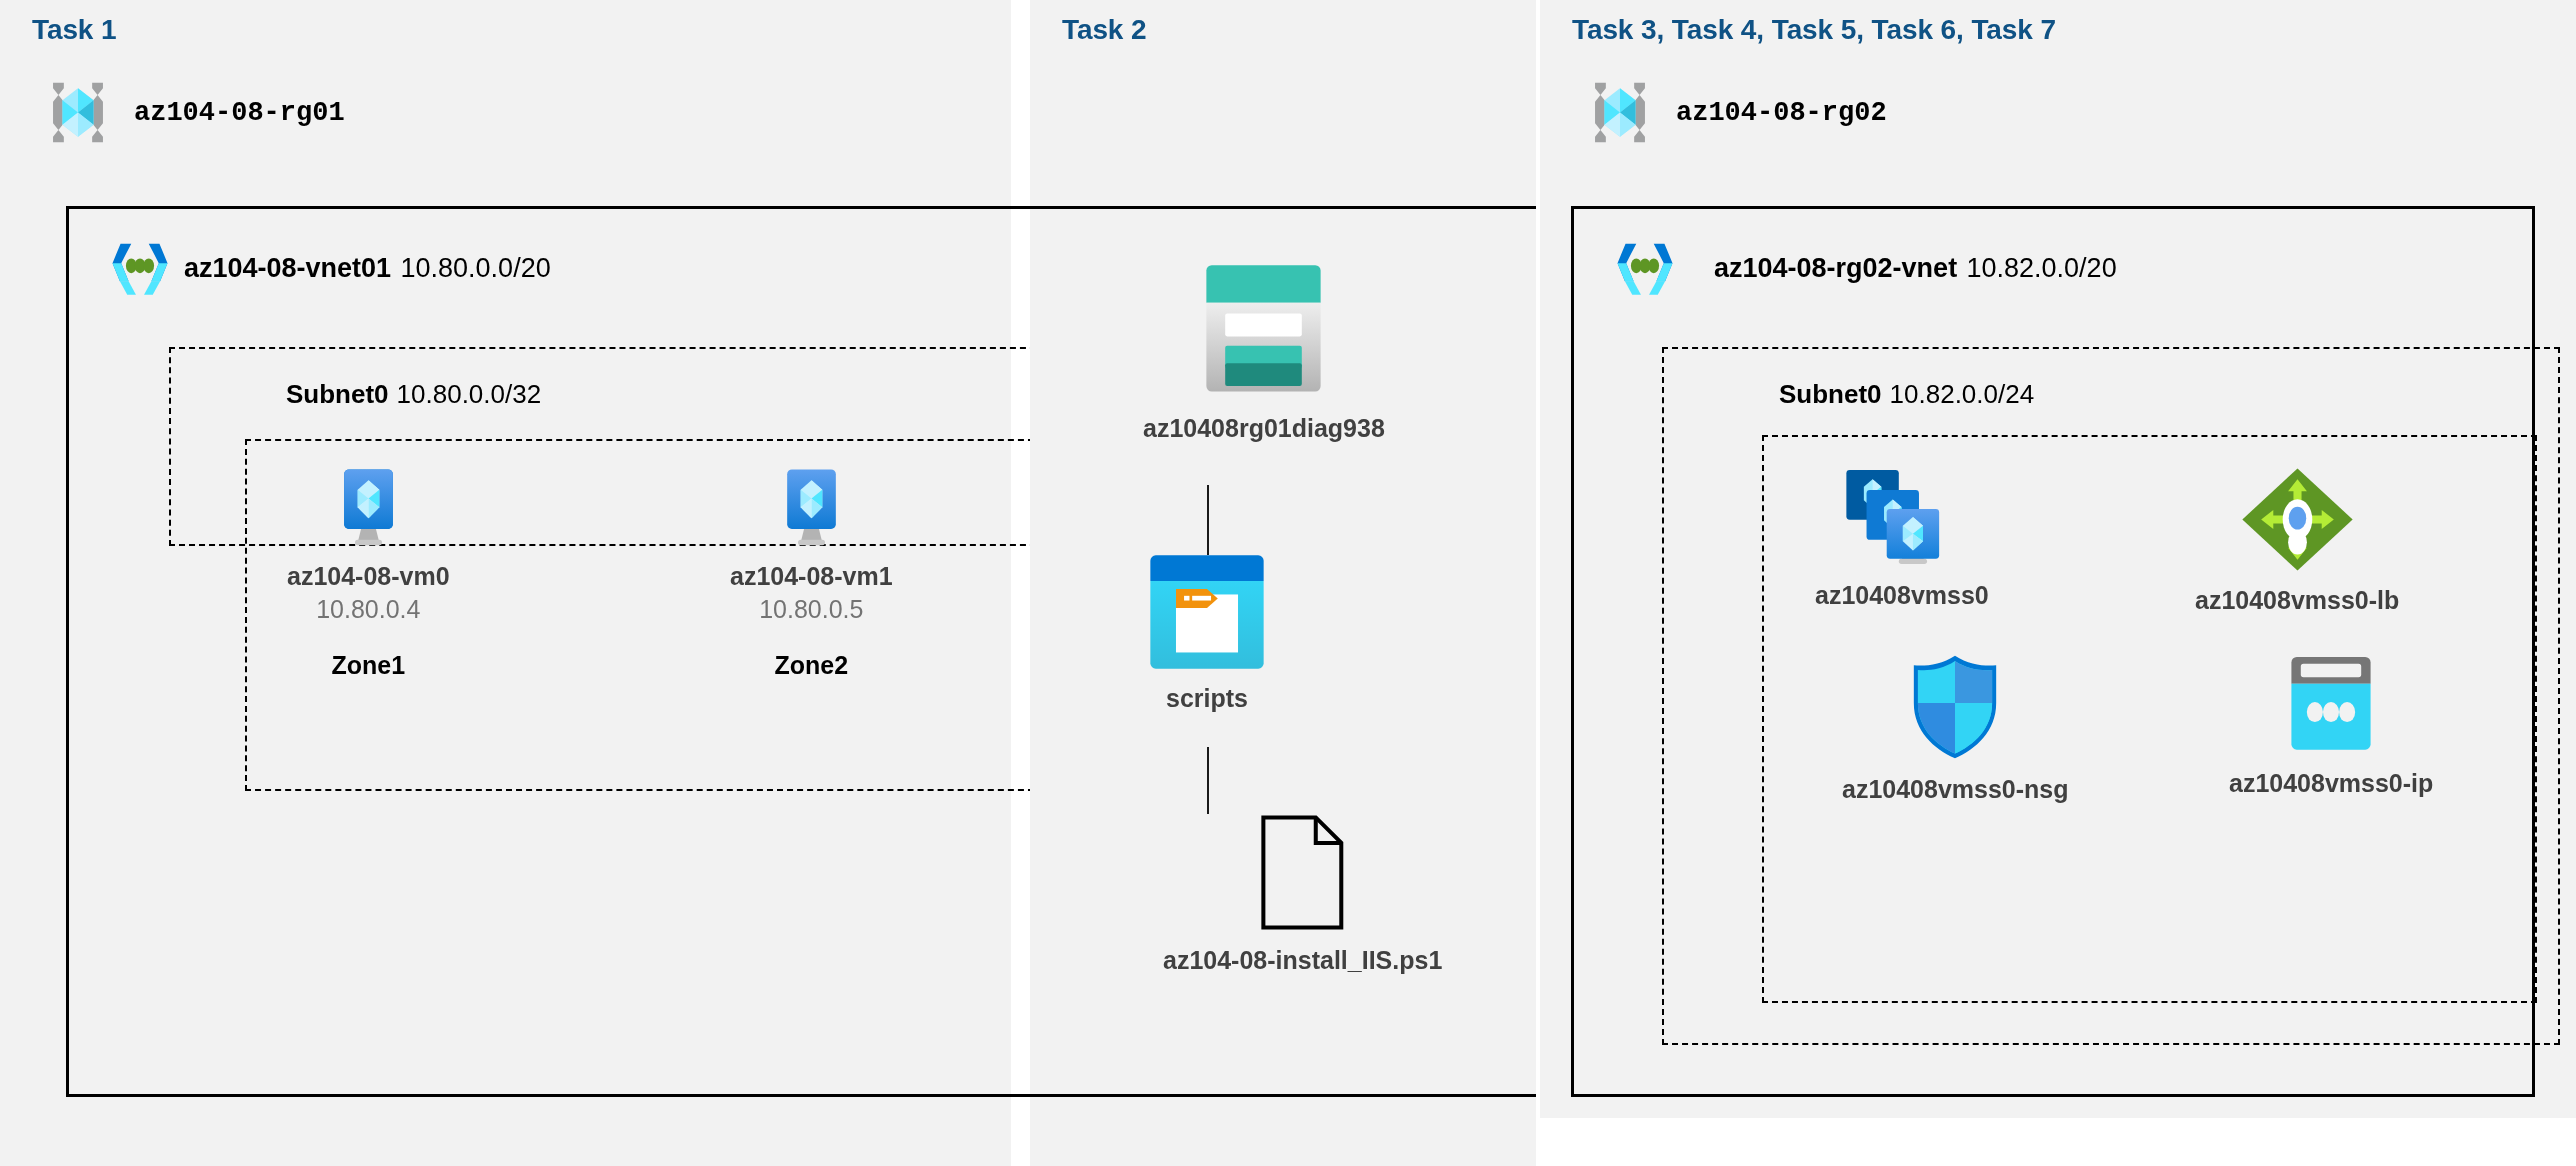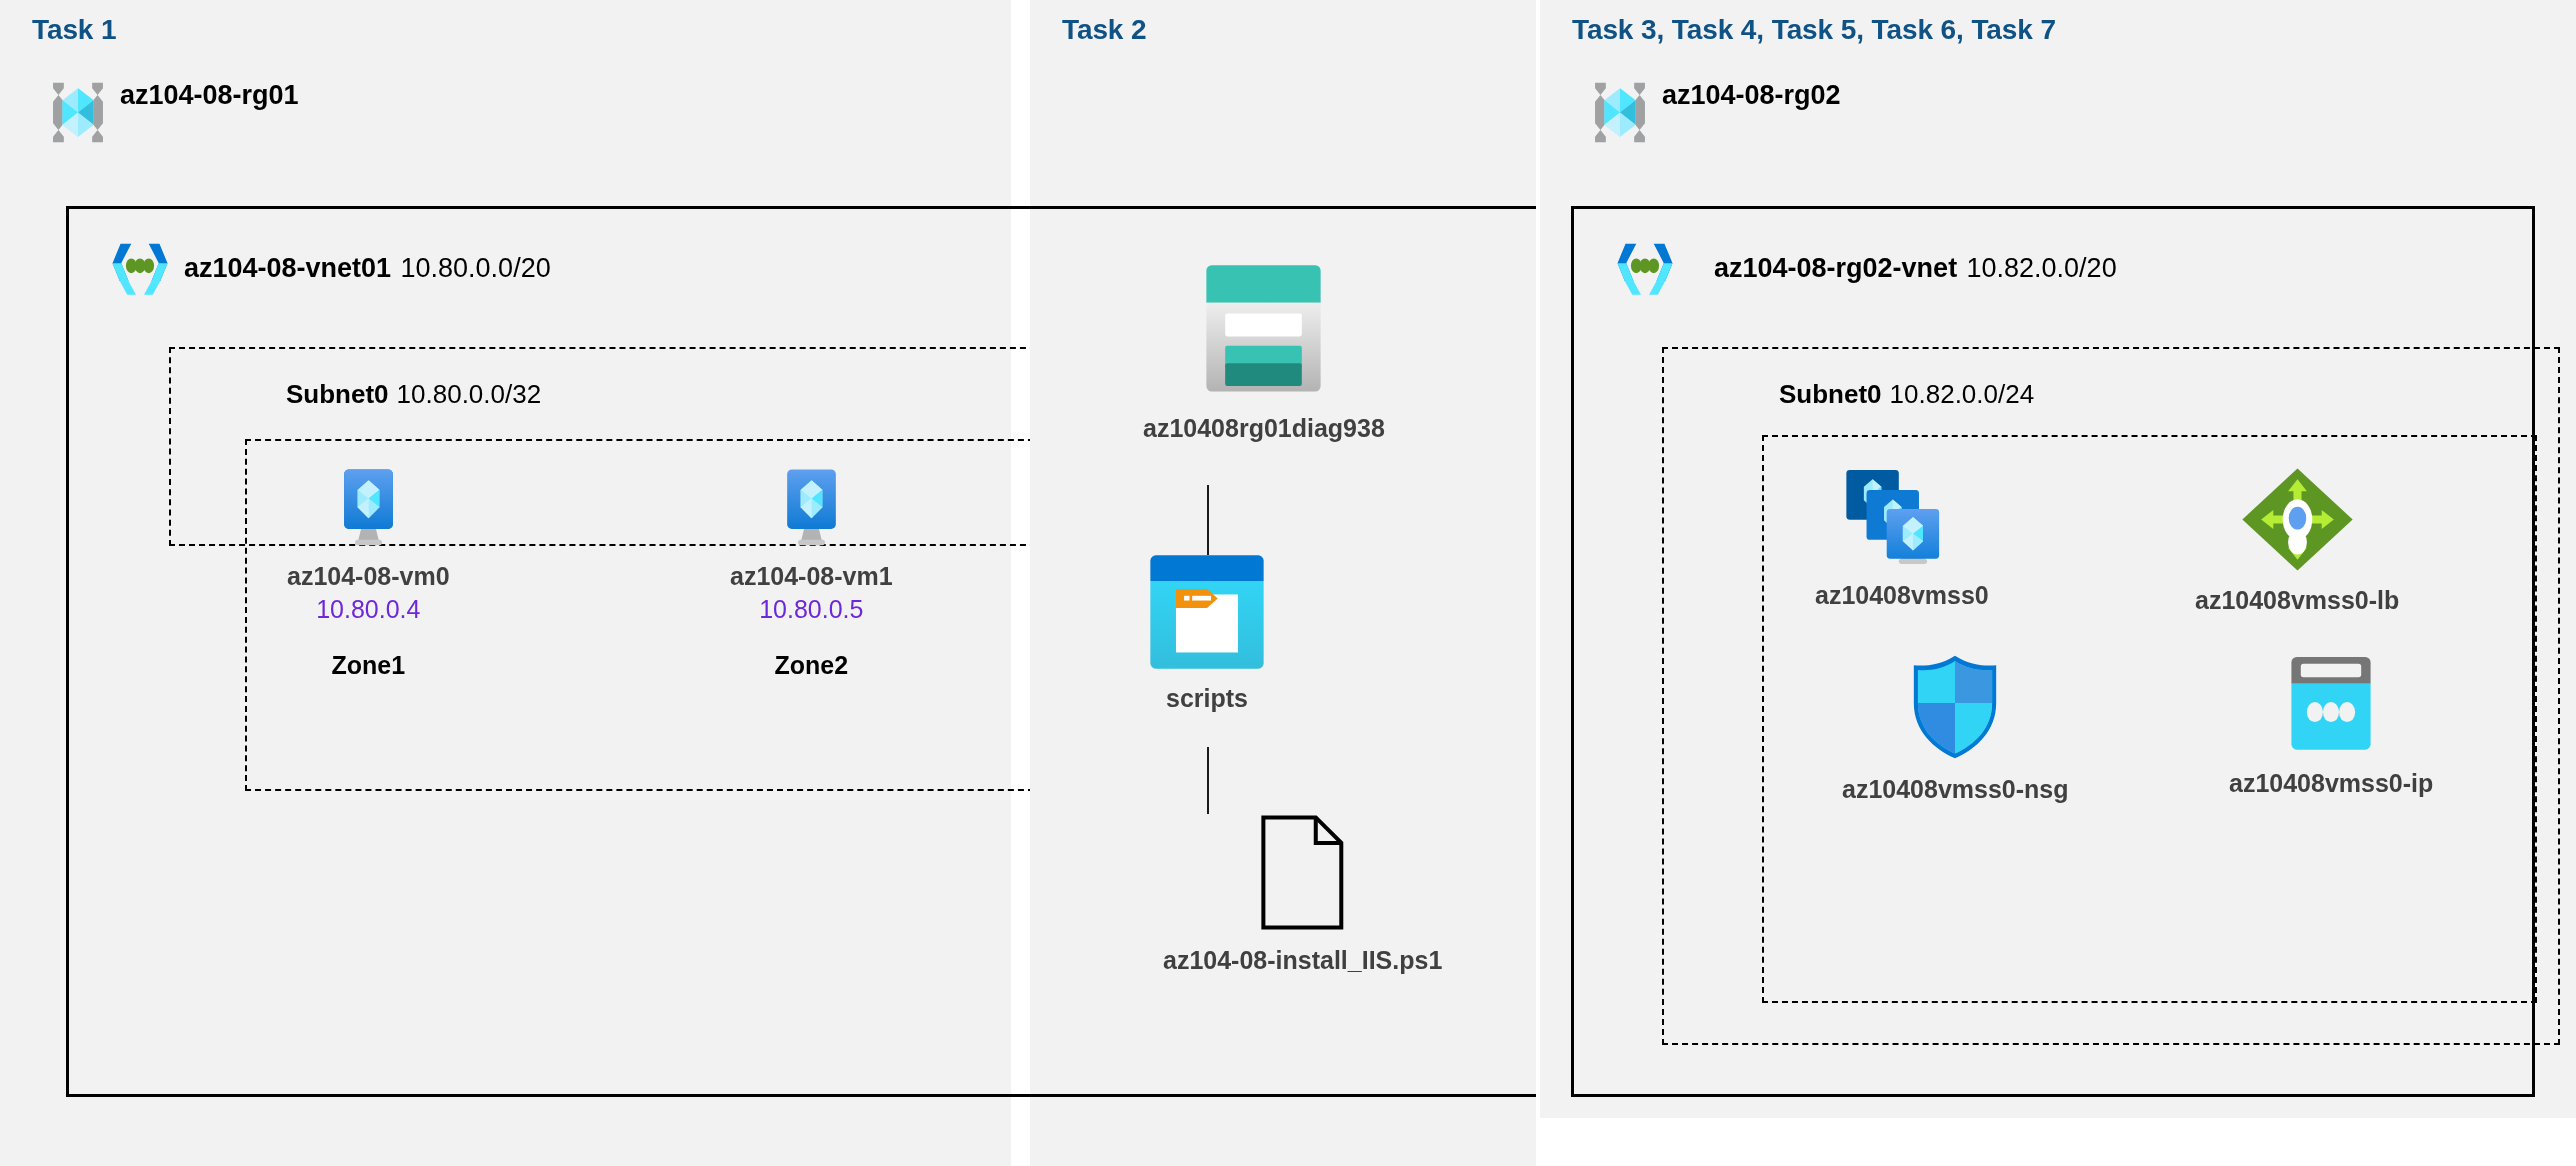--- a/index.html
+++ b/index.html
@@ -36,22 +36,23 @@
     letter-spacing: -0.1px;
   }
   #title-task1 { left: 32px;  top: 13.5px; }
   #title-task2 { left: 32px;  top: 13.5px; }
   #title-task3 { left: 32px;  top: 13.5px; }
 
   
   .rg-row {
     position: absolute;
     display: flex;
-    align-items: flex-start;
-    gap: 13px;
+    align-items: center;
+    gap: 27px;
+    font-family: Liberation Mono, monospace;
   }
   #rg-row-1 { left: 49px;  top: 80px; }
   #rg-row-2 { left: 51px;  top: 80px; }
   .rg-label {
     font-weight: bold;
     font-size: 27px;
     color: #000;
     white-space: nowrap;
   }
 
@@ -119,21 +120,21 @@
   .node .cap {
     font-weight: bold;
     font-size: 25px;
     color: #404040;
     margin-top: 13.5px;
     text-align: center;
   }
   .node .sub {
     font-weight: normal;
     font-size: 25px;
-    color: #6d28d9;
+    color: #737373;
     margin-top: 4px;
     text-align: center;
   }
   .node .zone {
     font-weight: bold;
     font-size: 25px;
     color: #000;
     margin-top: 27px;
     text-align: center;
   }

